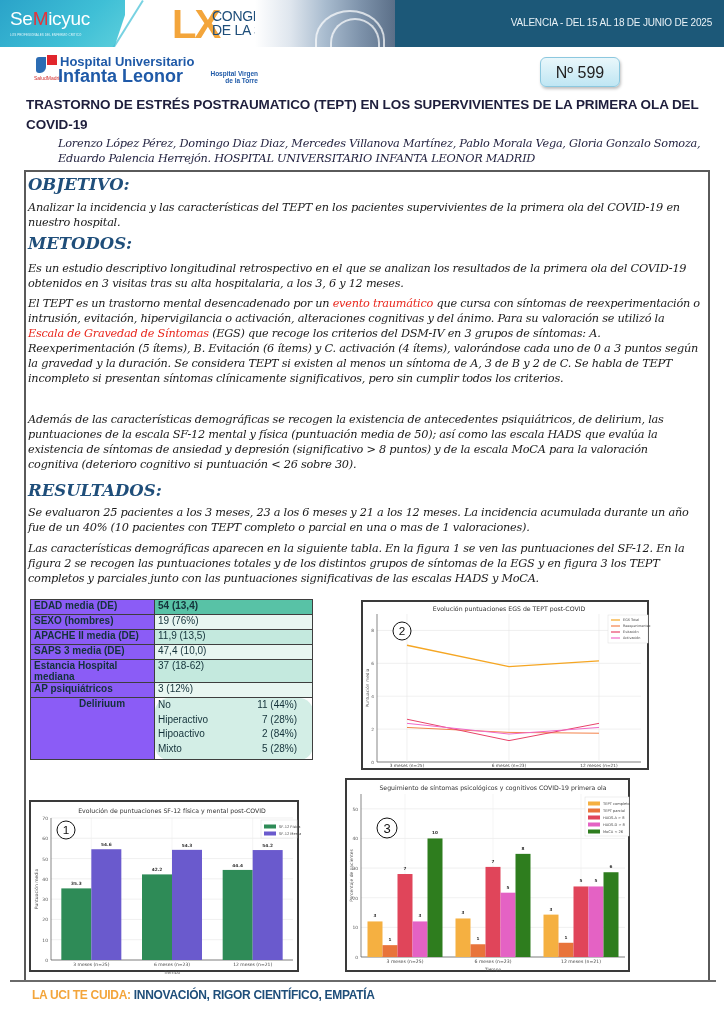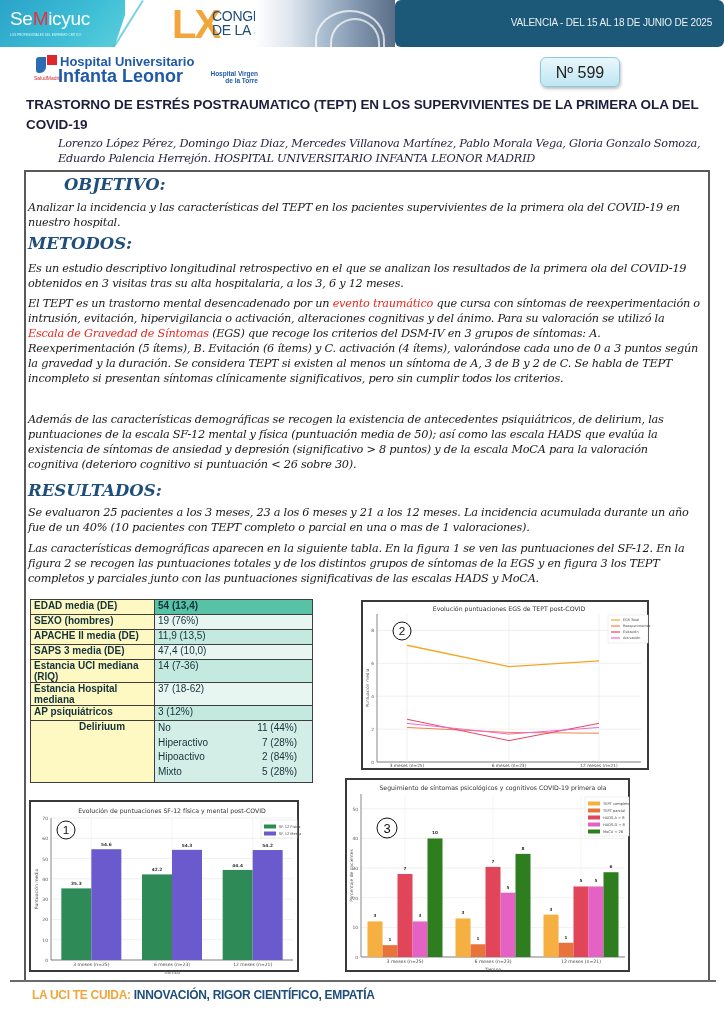--- a/index.html
+++ b/index.html
@@ -19,21 +19,21 @@
   .slash-line { position: absolute; left: 84px; top: -4px; width: 2px; height: 60px;
     background: #3fbfd6; transform: rotate(32deg); opacity: .7; }
   .banner-mid { position: absolute; left: 125px; top: 0; width: 130px; height: 47px; background: #fff; }
   .lx { position: absolute; left: 172px; top: 2px; font-family: "Liberation Sans", sans-serif;
     font-size: 40px; font-weight: bold; color: #f3a53b; letter-spacing: -2px; line-height: 44px; }
   .congreso { position: absolute; left: 212px; top: 9px; font-family: "Liberation Sans", sans-serif;
     font-size: 14px; color: #1e4e7a; line-height: 14px; font-stretch: condensed; letter-spacing: -0.3px; }
   .banner-img { position: absolute; left: 255px; top: 0; width: 140px; height: 47px;
     background: linear-gradient(90deg, #ffffff 0%, #dfe6ee 25%, #a9bccf 50%, #7e93ab 75%, #5b6f88 100%); }
   .arch { position: absolute; border-radius: 50% 50% 0 0; border: 2px solid rgba(255,255,255,.7); border-bottom: none; }
-  .banner-right { position: absolute; left: 395px; top: 0; width: 329px; height: 47px; background: #1c5878; border-radius: 6px; }
+  .banner-right { position: absolute; left: 395px; top: 0; width: 329px; height: 47px; background: #1c5878; }
   .dates { position: absolute; right: 12px; top: 17px; font-family: "Liberation Sans", sans-serif;
     font-size: 10px; color: #e8f1f6; letter-spacing: -0.2px; }
 
   
   .hosp-logo { position: absolute; left: 36px; top: 55px; width: 20px; height: 18px; }
   .logo-blue { position: absolute; left: 0; top: 2px; width: 10px; height: 16px; background: #2b6cb3; border-radius: 3px 0 6px 3px; }
   .logo-red { position: absolute; left: 11px; top: 0; width: 10px; height: 10px; background: #e1262d; }
   .salud { position: absolute; left: 34px; top: 75px; font-size: 5px; color: #d02a2a; font-family: "Liberation Sans", sans-serif; }
   .hosp1 { position: absolute; left: 60px; top: 54px; font-family: "Liberation Sans", sans-serif;
     font-size: 13px; font-weight: bold; color: #1f5aa8; }
@@ -54,26 +54,26 @@
   
   .main-box { position: absolute; left: 24px; top: 170px; width: 686px; height: 808px; border: 2px solid #5a5a5a; border-bottom: none; border-left: none; border-right: none; }
   .section-h { position: absolute; left: 28px; font-weight: bold; font-style: italic; font-size: 16.5px; color: #1f4e7a; letter-spacing: 0px; }
   .para { position: absolute; left: 28px; width: 672px; font-style: italic; font-size: 11.3px; line-height: 15px; color: #1a1a1a; letter-spacing: -0.25px; }
   .red-text { color: #e8261c; }
 
   
   .demo-table { position: absolute; left: 30px; top: 599px; width: 283px; border-collapse: collapse;
     font-family: "Liberation Sans", sans-serif; font-size: 10px; }
   .demo-table td { border: 1px solid #3e3e3e; padding: 0 3px; height: 15px; vertical-align: top; }
-  .demo-table td.k { width: 124px; font-weight: bold; background: #fef9c3; color: #14323a; margin-top: 8px; }
+  .demo-table td.k { width: 124px; font-weight: bold; background: #8b5cf6; color: #14323a; margin-top: 8px; }
   .demo-table td.v { color: #14323a; }
   .demo-table tr:nth-child(odd) td.v { background: #c4e9de; }
   .demo-table tr:nth-child(even) td.v { background: #e8f6f1; }
   .demo-table tr:first-child td.v { background: #58c2a6; font-weight: bold; }
-  .demo-table tr.delir td.v { background: #d3eee6; }
+  .demo-table tr.delir td.v { background: #d3eee6; border-radius: 14px; }
   .delir-row { display: flex; justify-content: space-between; padding-right: 12px; line-height: 14.5px; }
 
   
   .chart-box { position: absolute; background: #fff; border: 2px solid #3a3a3a; }
   .chart-box svg { position: absolute; left: 0; top: 0; }
 
   .footer-rule { position: absolute; left: 10px; top: 980px; width: 706px; height: 2px; background: #6a6a6a; }
   .footer { position: absolute; left: 32px; top: 988px; font-family: "Liberation Sans", sans-serif;
     font-weight: bold; font-size: 12px; letter-spacing: -0.3px; font-stretch: condensed; }
   .footer .o { color: #f3a53b; }
@@ -112,21 +112,21 @@
 <div class="hosp3">Hospital Virgen de la Torre</div>
 <div class="num-badge">Nº 599</div>
 
 <div class="title">TRASTORNO DE ESTRÉS POSTRAUMATICO (TEPT) EN LOS SUPERVIVIENTES DE LA PRIMERA OLA DEL COVID-19</div>
 <div class="authors">Lorenzo López Pérez, Domingo Diaz Diaz, Mercedes Villanova Martínez, Pablo Morala Vega, Gloria Gonzalo Somoza, Eduardo Palencia Herrejón. HOSPITAL UNIVERSITARIO INFANTA LEONOR MADRID</div>
 
 <div class="main-box"></div>
 <div style="position:absolute; left:24px; top:170px; width:2px; height:810px; background:#5a5a5a;"></div>
 <div style="position:absolute; left:708px; top:170px; width:2px; height:810px; background:#5a5a5a;"></div>
 
-<div class="section-h" style="top:175px;margin-left:36px;">OBJETIVO:</div>
+<div class="section-h" style="top:175px;">OBJETIVO:</div>
 <div class="para" style="top:200px;">Analizar la incidencia y las características del TEPT en los pacientes supervivientes de la primera ola del COVID-19 en nuestro hospital.</div>
 
 <div class="section-h" style="top:234px;">METODOS:</div>
 <div class="para" style="top:261px;">Es un estudio descriptivo longitudinal retrospectivo en el que se analizan los resultados de la primera ola del COVID-19 obtenidos en 3 visitas tras su alta hospitalaria, a los 3, 6 y 12 meses.</div>
 <div class="para" style="top:296px;"><span>El TEPT es un trastorno mental desencadenado por un </span><span class="red-text">evento traumático</span><span> que  cursa con síntomas de reexperimentación o intrusión, evitación, hipervigilancia o activación, alteraciones cognitivas y del ánimo. Para su valoración se utilizó la </span><span class="red-text">Escala de Gravedad de Síntomas</span><span> (EGS) que recoge los criterios del DSM-IV en 3 grupos de síntomas: A. Reexperimentación (5 ítems), B. Evitación (6 ítems) y C. activación (4 ítems), valorándose cada uno de 0 a 3 puntos según la gravedad y la duración. Se considera TEPT si existen al menos un síntoma de A, 3 de B y 2 de C. Se habla de TEPT incompleto si presentan síntomas clínicamente significativos, pero sin cumplir todos los criterios.</span></div>
 <div class="para" style="top:412px;">Además de las características demográficas se recogen la existencia  de antecedentes psiquiátricos, de delirium, las puntuaciones de la escala SF-12 mental y física (puntuación media de 50); así como las escala HADS que evalúa la existencia de síntomas de ansiedad y depresión (significativo &gt; 8 puntos) y de la escala MoCA para la valoración cognitiva (deterioro cognitivo si puntuación &lt; 26 sobre 30).</div>
 
 <div class="section-h" style="top:481px;">RESULTADOS:</div>
 <div class="para" style="top:505px;">Se evaluaron 25 pacientes a los 3 meses, 23 a los 6 meses y 21 a los 12 meses. La incidencia acumulada durante un año fue de un 40% (10 pacientes con TEPT completo o parcial en una o mas de 1 valoraciones).</div>
 <div class="para" style="top:541px;">Las características demográficas aparecen en la siguiente tabla.  En la figura 1 se ven las puntuaciones  del SF-12. En la figura 2 se recogen las puntuaciones totales y de los distintos grupos de síntomas de la EGS y en figura 3 los TEPT completos y parciales junto con las puntuaciones significativas de las escalas HADS y MoCA.</div>
@@ -141,24 +141,20 @@
         <td class="k">SEXO (hombres)</td>
         <td class="v">19 (76%)</td>
       </tr>
       <tr>
         <td class="k">APACHE II media (DE)</td>
         <td class="v">11,9 (13,5)</td>
       </tr>
       <tr>
         <td class="k">SAPS 3 media (DE)</td>
         <td class="v">47,4 (10,0)</td>
-      </tr>
-      <tr>
-        <td class="k">Estancia UCI mediana (RIQ)</td>
-        <td class="v">14 (7-36)</td>
       </tr>
       <tr>
         <td class="k">Estancia Hospital mediana</td>
         <td class="v">37 (18-62)</td>
       </tr>
       <tr>
         <td class="k">AP psiquiátricos</td>
         <td class="v">3 (12%)</td>
       </tr>
       <tr class="delir">

